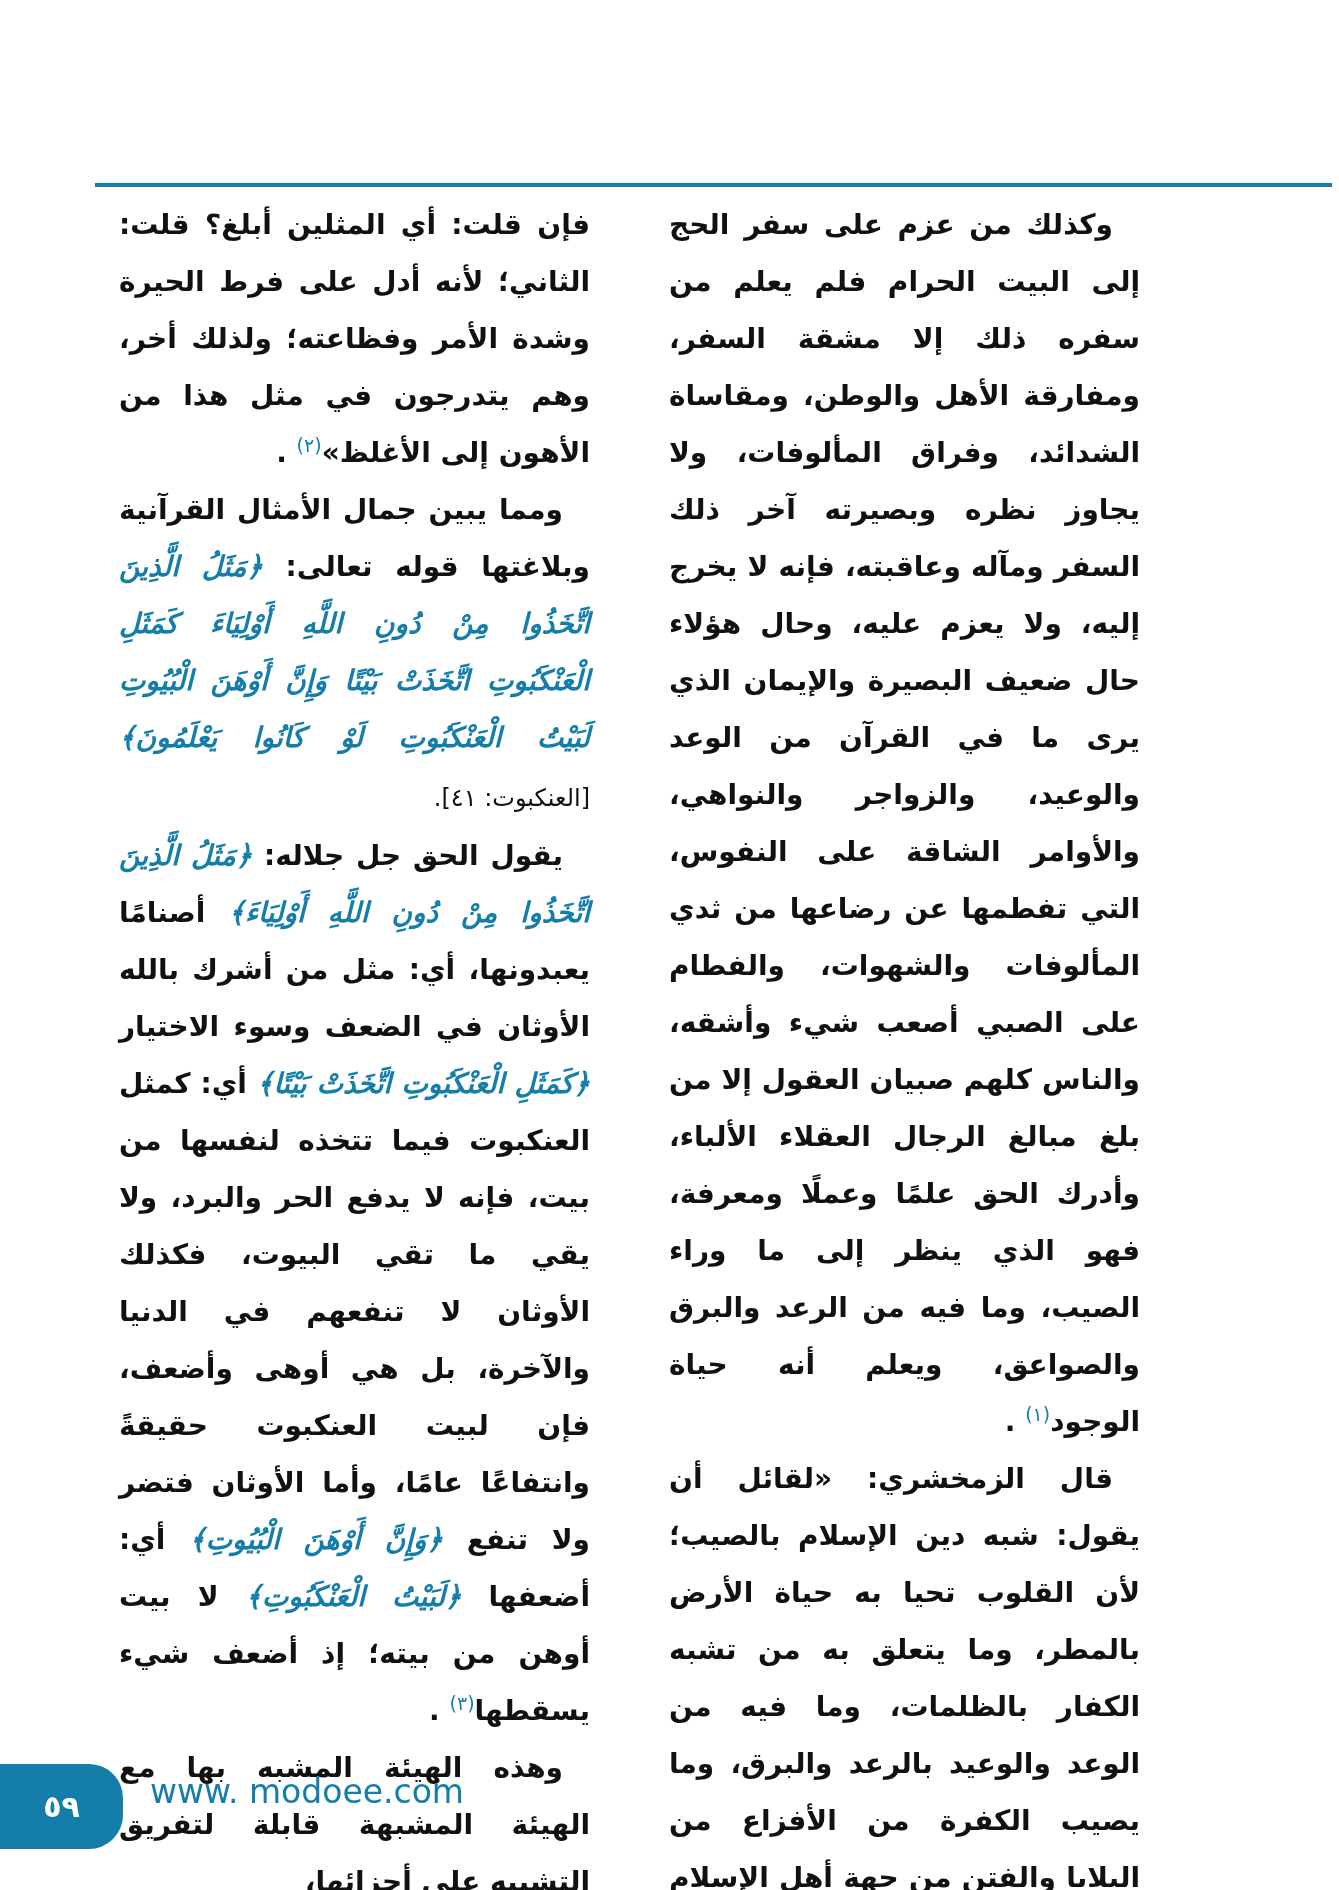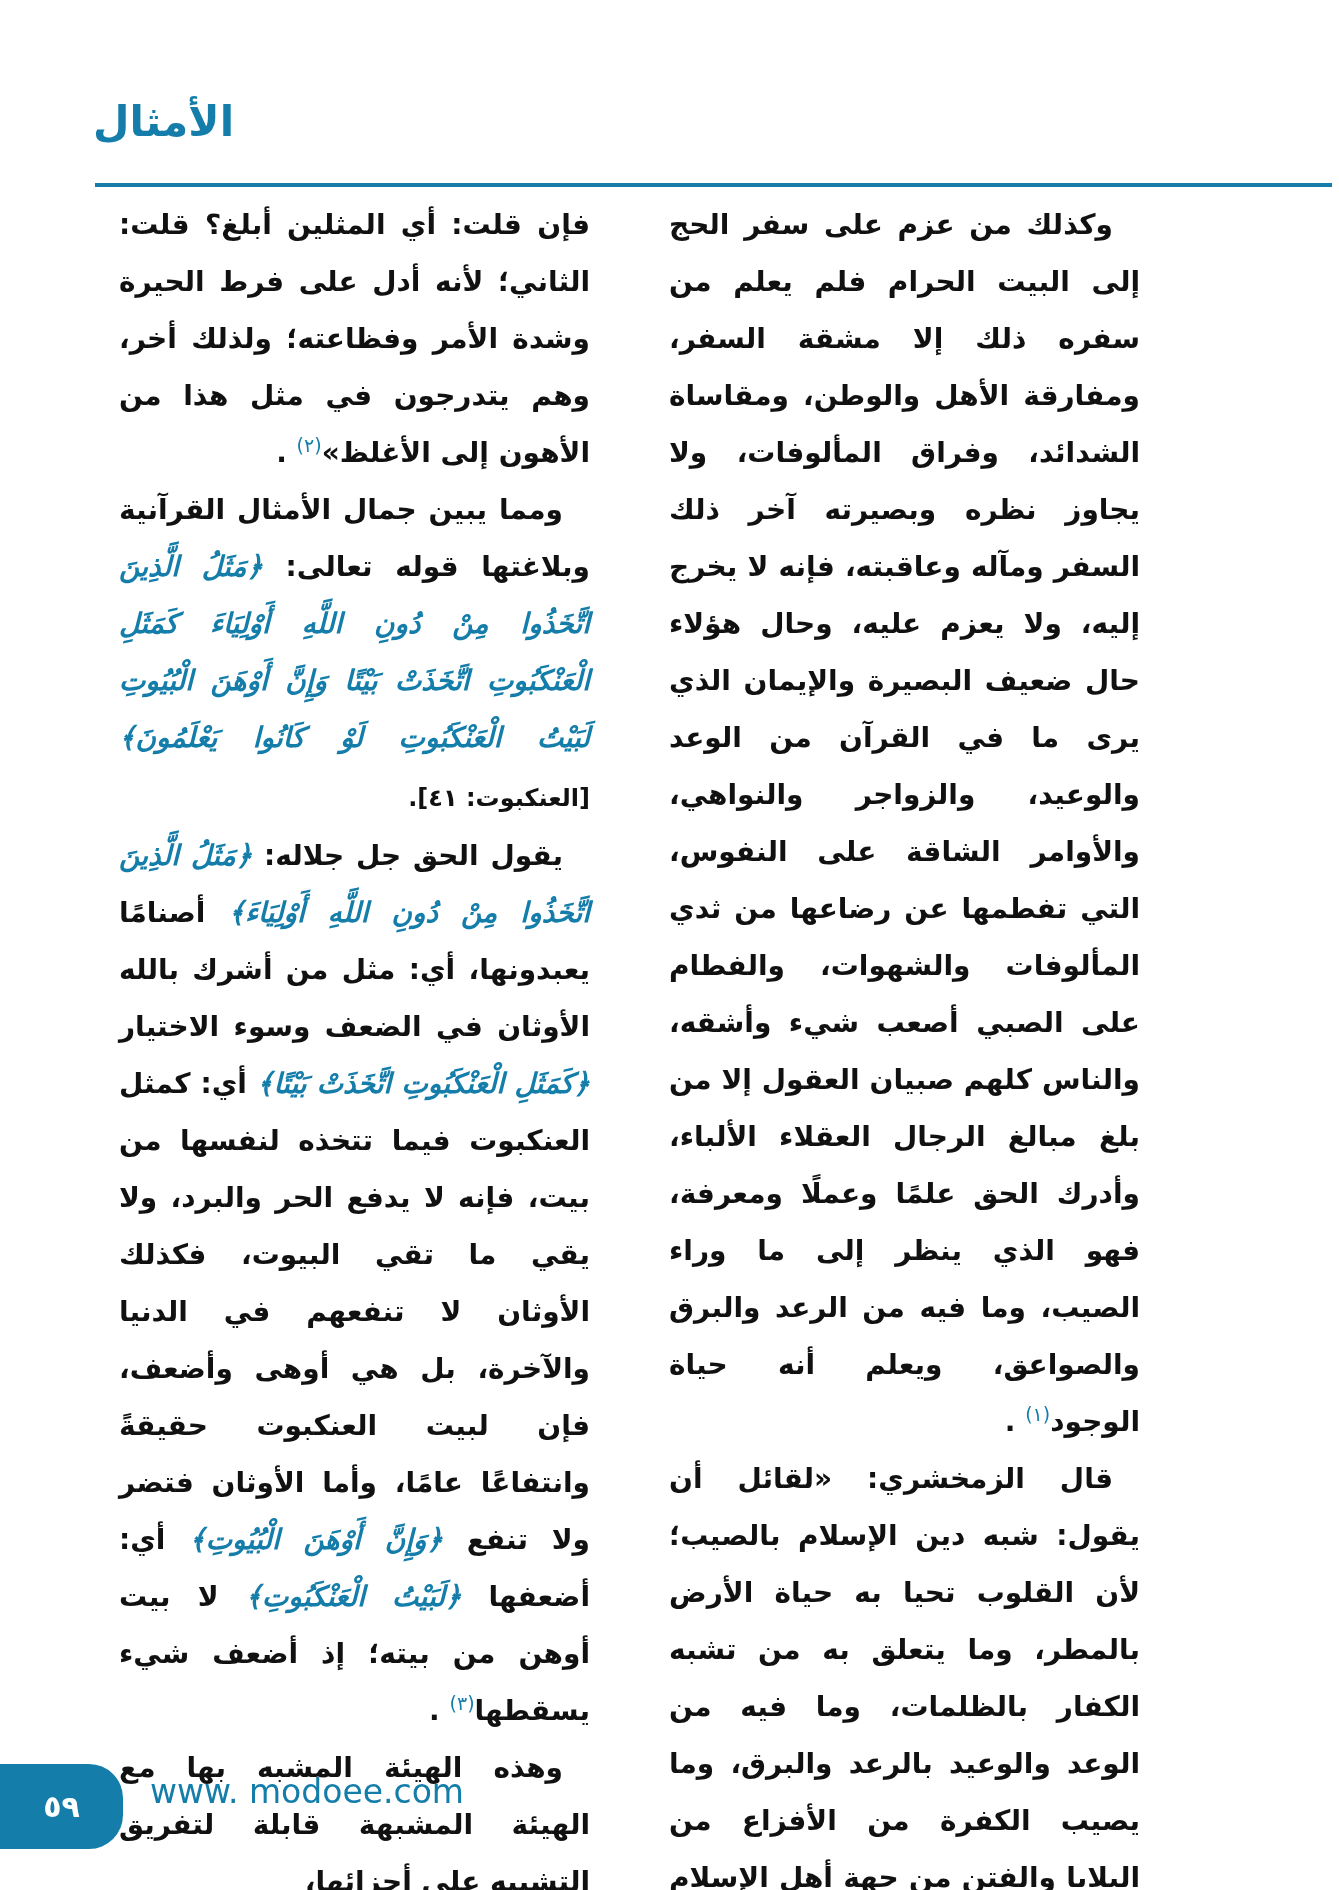--- a/index.html
+++ b/index.html
@@ -30,21 +30,21 @@
   .para{
     margin:0; font-size:28px; font-weight:bold; line-height:57px;
     text-align:justify; color:var(--ink);
   }
   .para.indent{text-indent:27px;}
   .heading{
     font-size:29px; font-weight:bold; line-height:57px; text-align:center;
     color:var(--ink);
   }
   .seg-quran{color:var(--accent); font-weight:bold;font-style:italic;}
-  .seg-ref{font-weight:bold; font-size:24px;}
+  .seg-ref{font-weight:normal; font-size:24px;}
   sup.seg-fnref{
     color:var(--accent); font-weight:normal; font-size:19px; line-height:0;
     vertical-align:super;
   }
 
   
   .page-badge{
     position:absolute; left:0; top:1764px; width:123px; height:85px;
     background:var(--accent); border-radius:0 34px 34px 0;
     display:flex; align-items:center; justify-content:center;
@@ -54,21 +54,20 @@
     position:absolute; left:150px; top:1772px; color:var(--accent);
     font-size:33px; direction:ltr; text-decoration:none;
     font-family:"DejaVu Sans", sans-serif;
   }
 </style>
 </head>
 <body>
 
 <div class="page">
 
-  <div class="header-title">الأمثال</div>
   <div class="header-rule"></div>
 
   <div class="columns">
 
     <div class="col">
       <div class="col-body">
           <p class="para indent"><span class="seg-text">وكذلك من عزم على سفر الحج إلى البيت الحرام فلم يعلم من سفره ذلك إلا مشقة السفر، ومفارقة الأهل والوطن، ومقاساة الشدائد، وفراق المألوفات، ولا يجاوز نظره وبصيرته آخر ذلك السفر ومآله وعاقبته، فإنه لا يخرج إليه، ولا يعزم عليه، وحال هؤلاء حال ضعيف البصيرة والإيمان الذي يرى ما في القرآن من الوعد والوعيد، والزواجر والنواهي، والأوامر الشاقة على النفوس، التي تفطمها عن رضاعها من ثدي المألوفات والشهوات، والفطام على الصبي أصعب شيء وأشقه، والناس كلهم صبيان العقول إلا من بلغ مبالغ الرجال العقلاء الألباء، وأدرك الحق علمًا وعملًا ومعرفة، فهو الذي ينظر إلى ما وراء الصيب، وما فيه من الرعد والبرق والصواعق، ويعلم أنه حياة الوجود</span><sup class="seg-fnref">(١)</sup><span class="seg-text"> .</span></p>
           <p class="para indent"><span class="seg-text">قال الزمخشري: «لقائل أن يقول: شبه دين الإسلام بالصيب؛ لأن القلوب تحيا به حياة الأرض بالمطر، وما يتعلق به من تشبه الكفار بالظلمات، وما فيه من الوعد والوعيد بالرعد والبرق، وما يصيب الكفرة من الأفزاع من البلايا والفتن من جهة أهل الإسلام بالصواعق، والمعنى: أو كمثل ذوي صيب، والمراد: كمثل قوم أخذتهم السماء على هذه الصفة، فلقوا منها ما لقوا...، قال:</span></p>
         </div>
 

